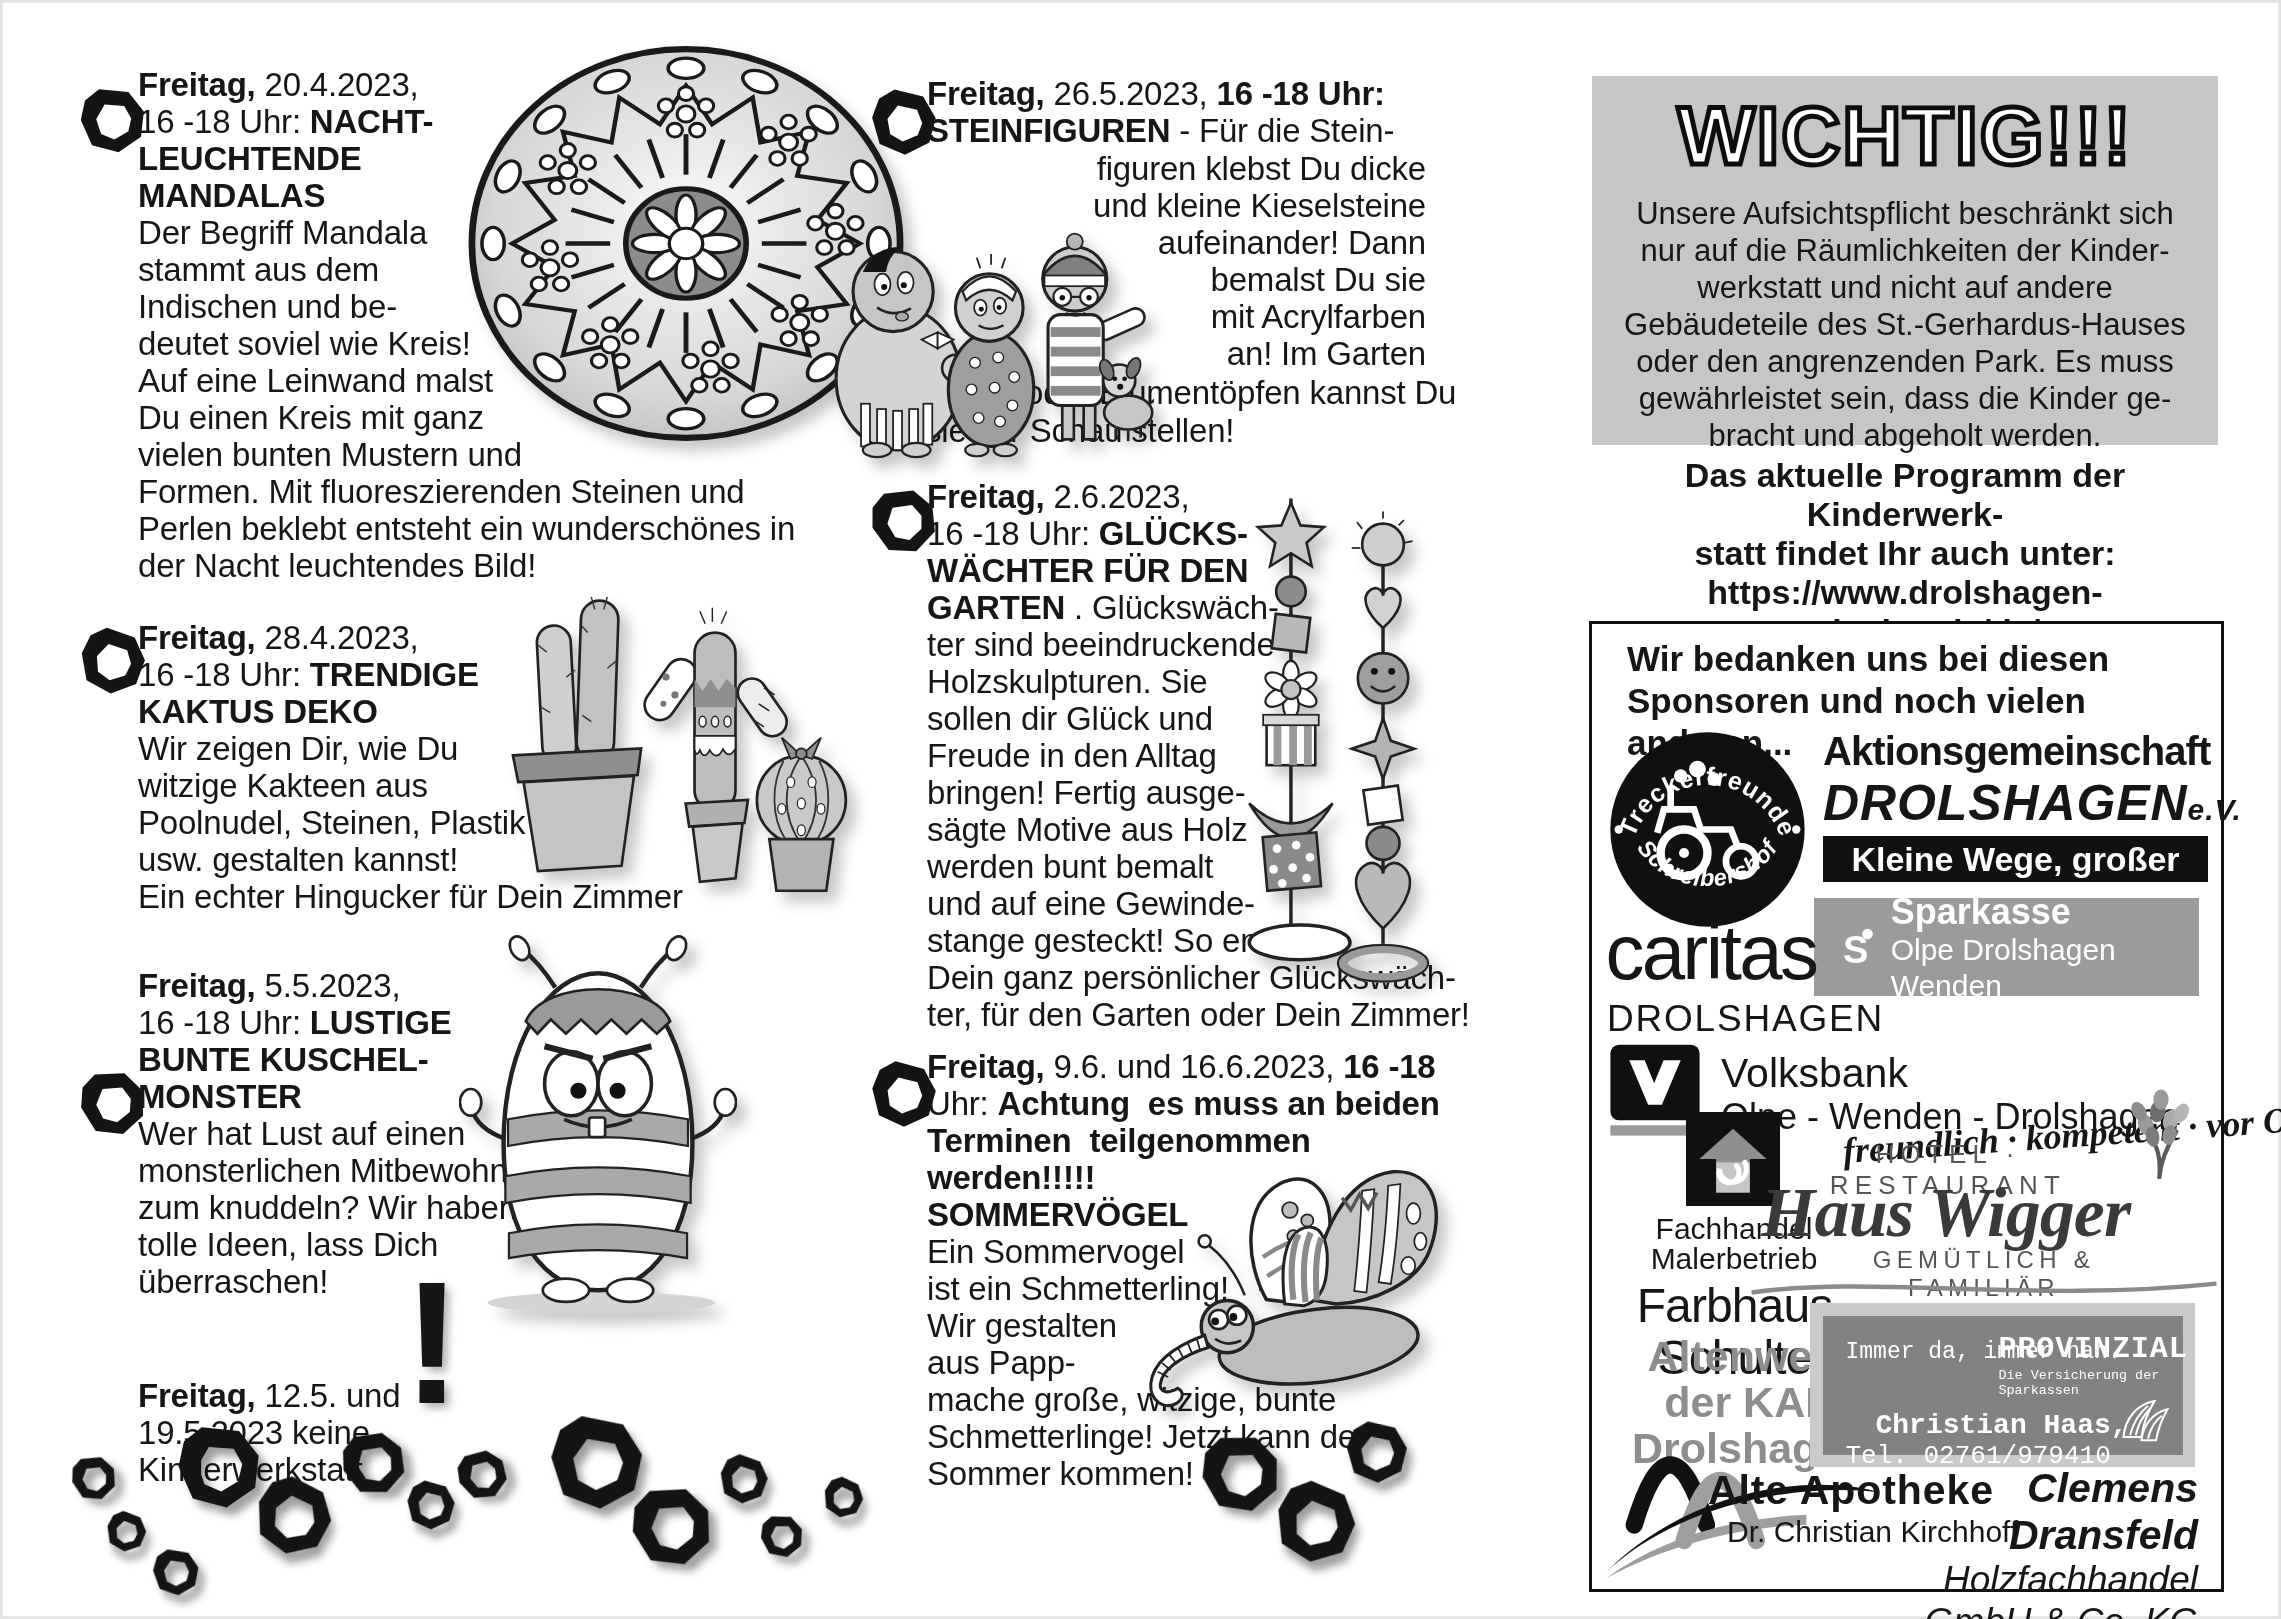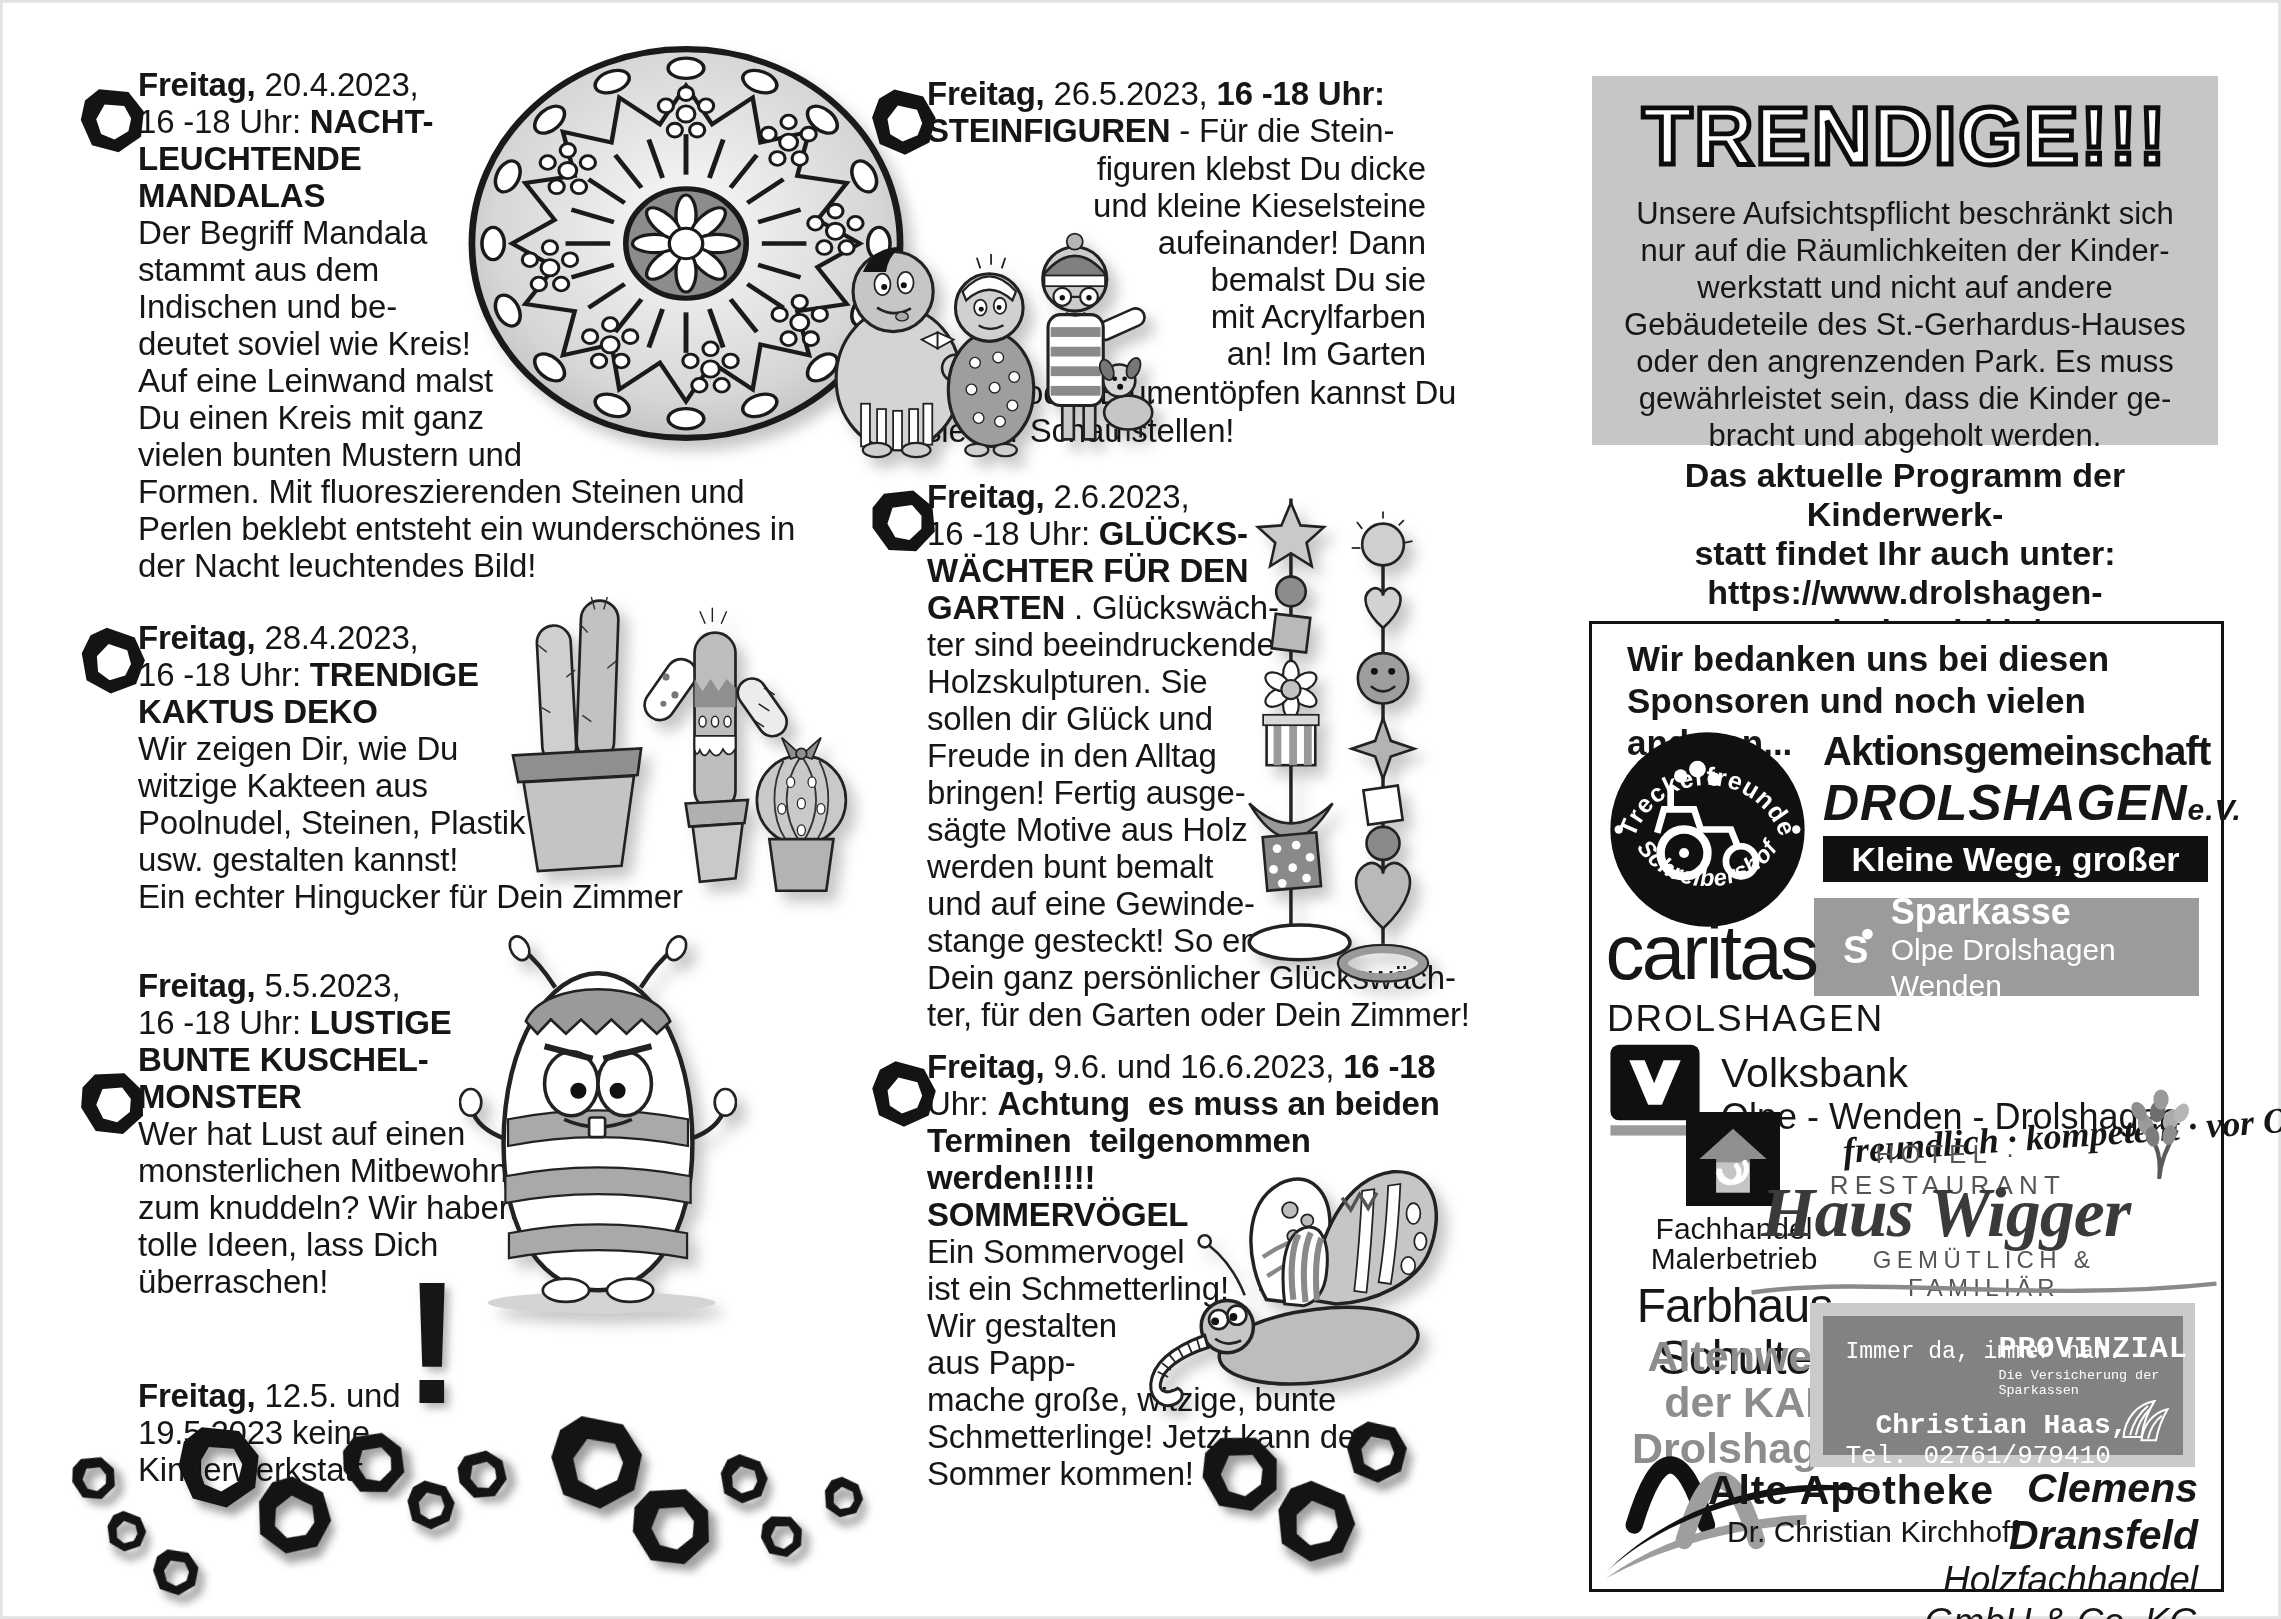--- a/index.html
+++ b/index.html
@@ -609,21 +609,21 @@
           <use href="#stonep"></use>
         </svg>
       <svg class="abs stone-d" viewBox="0 0 100 100" style="left:1344px;top:1419px;width:66px;height:66px;transform:rotate(8deg)">
           <use href="#stonep"></use>
         </svg>
     </g>
   </section>
 
   <section>
     <div class="abs wbox" style="left:1592px;top:76px;width:626px;height:369px">
-      <h1 class="wtitle" style="margin-top:12.5px">TRENDIGE!!!</h1>
+      <h1 class="wtitle" style="margin-top:12.5px">WICHTIG!!!</h1>
       <p class="wbody" style="margin-top:12.5px;padding:0 16px">Unsere Aufsichtspflicht beschränkt sich
 nur auf die Räumlichkeiten der Kinder-
 werkstatt und nicht auf andere
 Gebäudeteile des St.-Gerhardus-Hauses
 oder den angrenzenden Park. Es muss
 gewährleistet sein, dass die Kinder ge-
 bracht und abgeholt werden.</p>
     </div>
 
     <p class="abs prog" style="left:1592px;top:456px;width:626px">Das aktuelle Programm der Kinderwerk-

